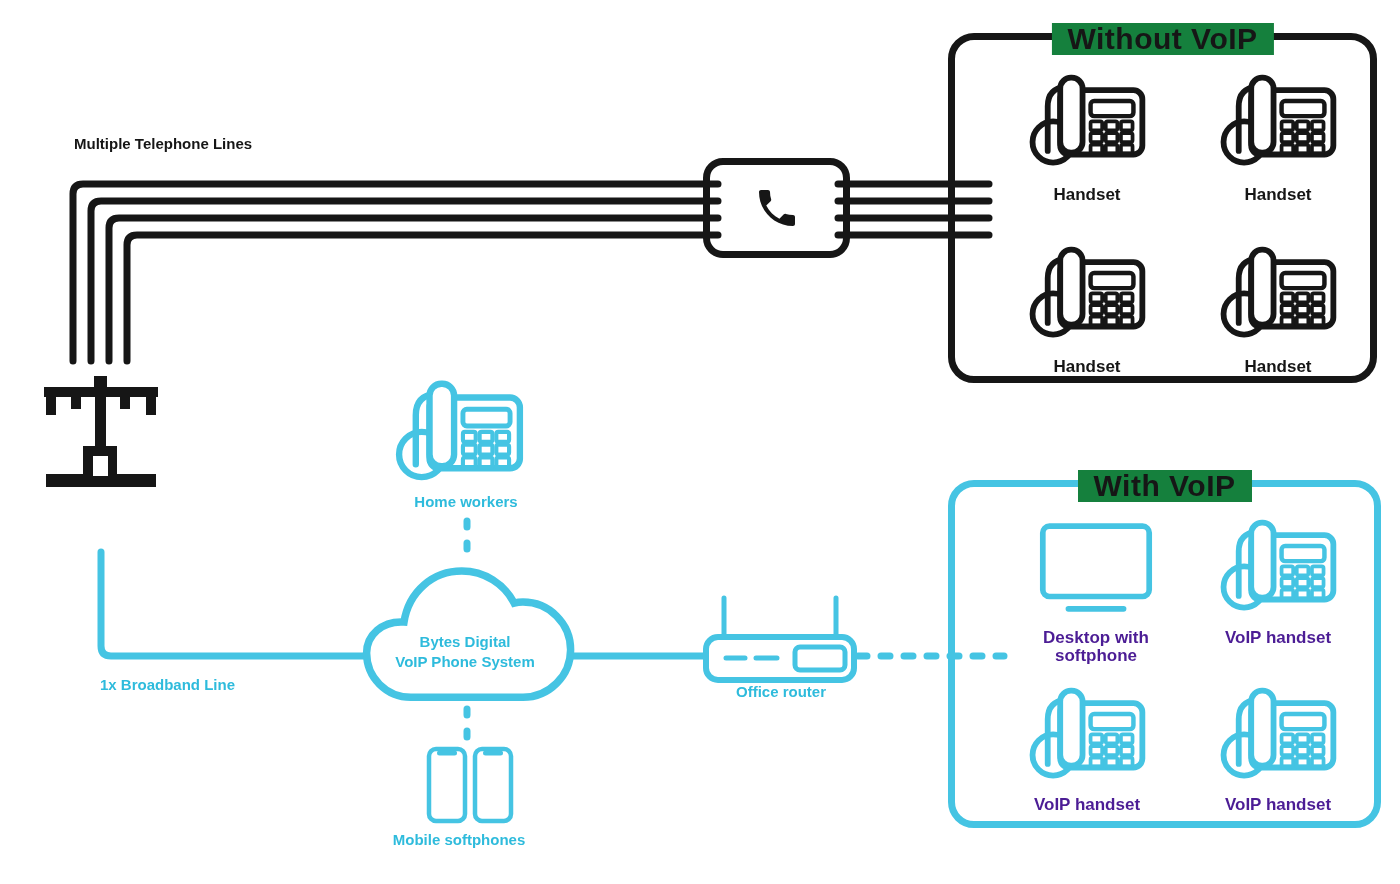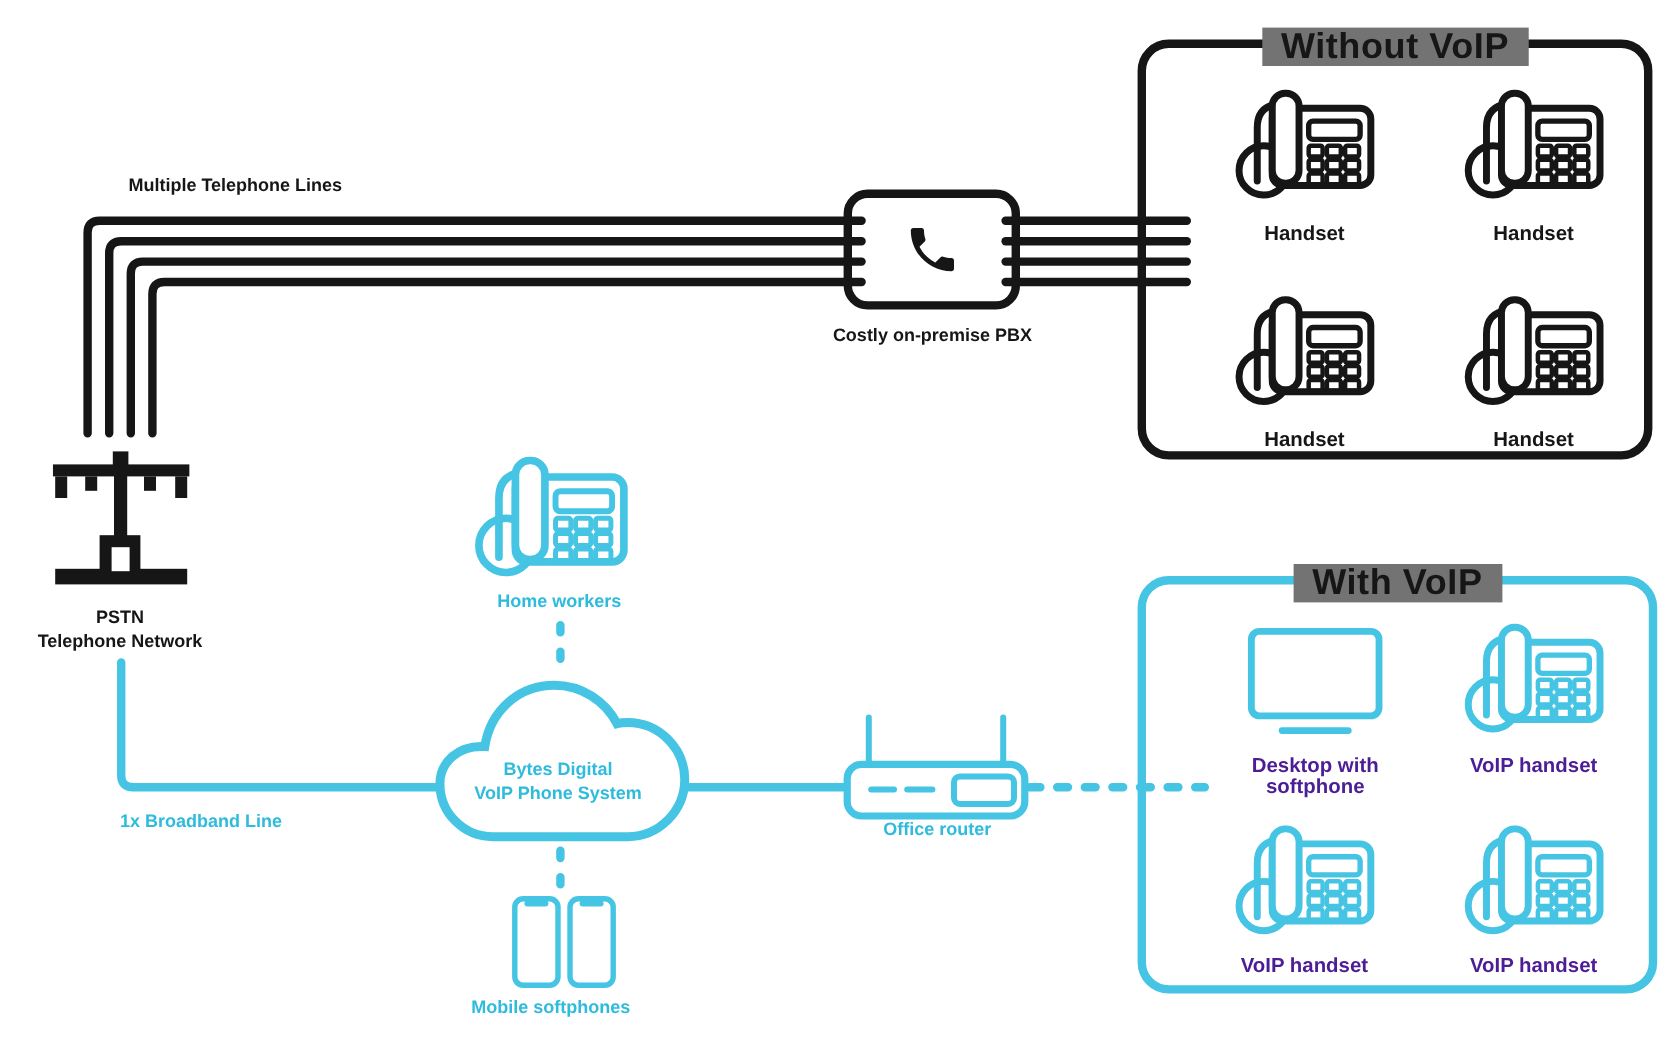--- a/index.html
+++ b/index.html
@@ -8,21 +8,21 @@
     font-family:"Liberation Sans","DejaVu Sans",sans-serif;
   }
   .abs{position:absolute;}
   svg{display:block;}
   
   .bigbox{position:absolute;background:#fff;border-radius:26px;}
   .bigbox.black{border:7px solid #161616;}
   .bigbox.teal{border:7px solid #45C4E3;}
   .bigbox .title{
     position:absolute;top:-17px;left:50%;transform:translateX(-50%);
-    background:#737373;padding:0 16px;white-space:nowrap;
+    background:#15803d;padding:0 16px;white-space:nowrap;
     font-size:30px;font-weight:bold;color:#161616;line-height:32px;letter-spacing:.5px;
   }
   
   .cell{position:absolute;display:flex;flex-direction:column;align-items:center;}
   .cell .cap{font-weight:bold;font-size:17px;line-height:18px;text-align:center;}
   .cap.dark{color:#161616;margin-top:19px;}
   .cap.teal-t{color:#4c1d95;}
   
   .label{position:absolute;font-weight:bold;font-size:15px;line-height:20px;color:#161616;}
   .label.teal-t{color:#2EBBDC;text-align:center;}
@@ -143,45 +143,40 @@
       <path d="M101 552 V646 Q101 656 111 656 H368"></path>
       <path d="M560 656 H714"></path>
       <path d="M858 656 H1004" stroke-dasharray="9 14"></path>
       <path d="M467 521 V549" stroke-dasharray="6 16"></path>
       <path d="M467 709 V737" stroke-dasharray="6 16"></path>
     </g>
 
     <path transform="translate(574,566) scale(-3.4,3.4)" d="M50 16.5C48.6 7.5 41.5 1.5 33 1.5c-6.7 0-12.5 3.8-15.4 9.4c-.8-.2-1.7-.3-2.6-.3C7.3 10.6 1 16.9 1 24.6s6.3 14 14 14h33c7.2 0 13-5.8 13-13c0-5.2-4.5-9.5-11-9.1z" fill="#ffffff" stroke="#45C4E3" stroke-width="2.2"></path>
   </svg>
 
-  <div class="label" style="left:74px;top:145px;margin-left:33px;">Multiple Telephone Lines</div>
+  <div class="label" style="left:74px;top:134px;">Multiple Telephone Lines</div>
 
   <svg class="abs" style="left:753px;top:184px;" width="48" height="48" viewBox="0 0 24 24">
     <path fill="#161616" d="M6.62 10.79c1.44 2.83 3.76 5.14 6.59 6.59l2.2-2.2c.27-.27.67-.36 1.02-.24 1.12.37 2.33.57 3.57.57.55 0 1 .45 1 1V20c0 .55-.45 1-1 1-9.39 0-17-7.61-17-17 0-.55.45-1 1-1h3.5c.55 0 1 .45 1 1 0 1.25.2 2.45.57 3.57.11.35.03.74-.25 1.02l-2.2 2.2z"></path>
   </svg>
-  <div class="label centered" style="left:652px;top:270px;width:250px;">Costly on-premise PBX</div>
 
   <svg class="abs" style="left:44px;top:376px;" width="114" height="114" viewBox="0 0 114 114">
     <g fill="#161616">
       <rect x="50" y="0" width="13" height="14"></rect>
       <rect x="0" y="11" width="114" height="10"></rect>
       <rect x="2" y="21" width="10" height="18"></rect>
       <rect x="27" y="21" width="10" height="12"></rect>
       <rect x="51" y="11" width="11" height="68"></rect>
       <rect x="76" y="21" width="10" height="12"></rect>
       <rect x="102" y="21" width="10" height="18"></rect>
       <rect x="39" y="70" width="34" height="30"></rect>
       <rect x="2" y="98" width="110" height="13"></rect>
     </g>
     <rect x="49" y="80" width="15" height="20" fill="#ffffff"></rect>
   </svg>
-  <div class="label centered" style="left:0px;top:505px;width:200px;">
-    <div>PSTN</div>
-    <div>Telephone Network</div>
-  </div>
 
   <div class="label teal-t" style="left:100px;top:675px;">1x Broadband Line</div>
 
   <svg class="abs icon-teal" style="left:394px;top:372px;" width="130" height="110" viewBox="0 0 132 112">
       <use href="#sym-deskphone"></use>
     </svg>
   <div class="label teal-t centered" style="left:366px;top:492px;width:200px;">Home workers</div>
 
   <div class="cloud-text">
     <div>Bytes Digital</div>

